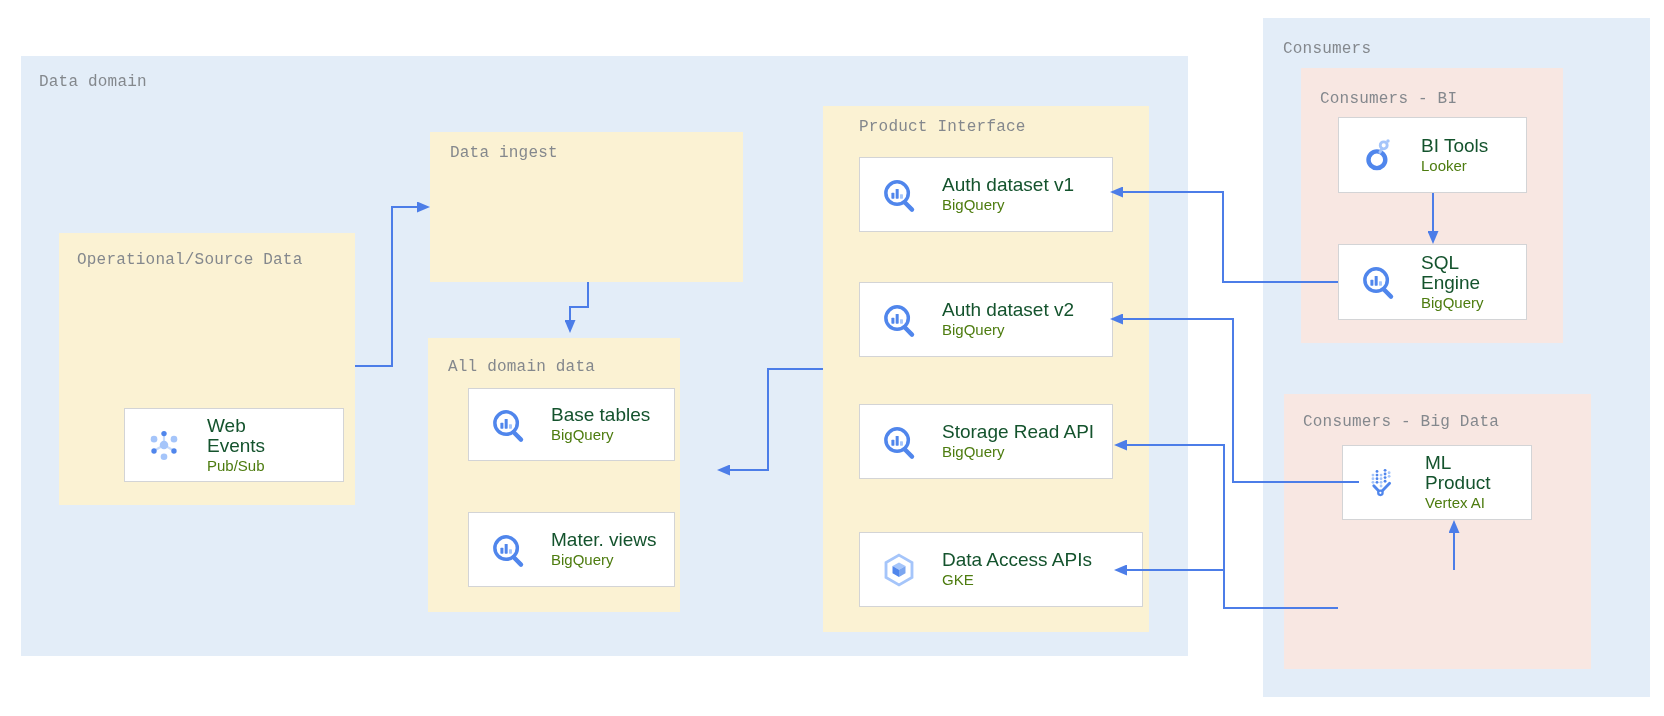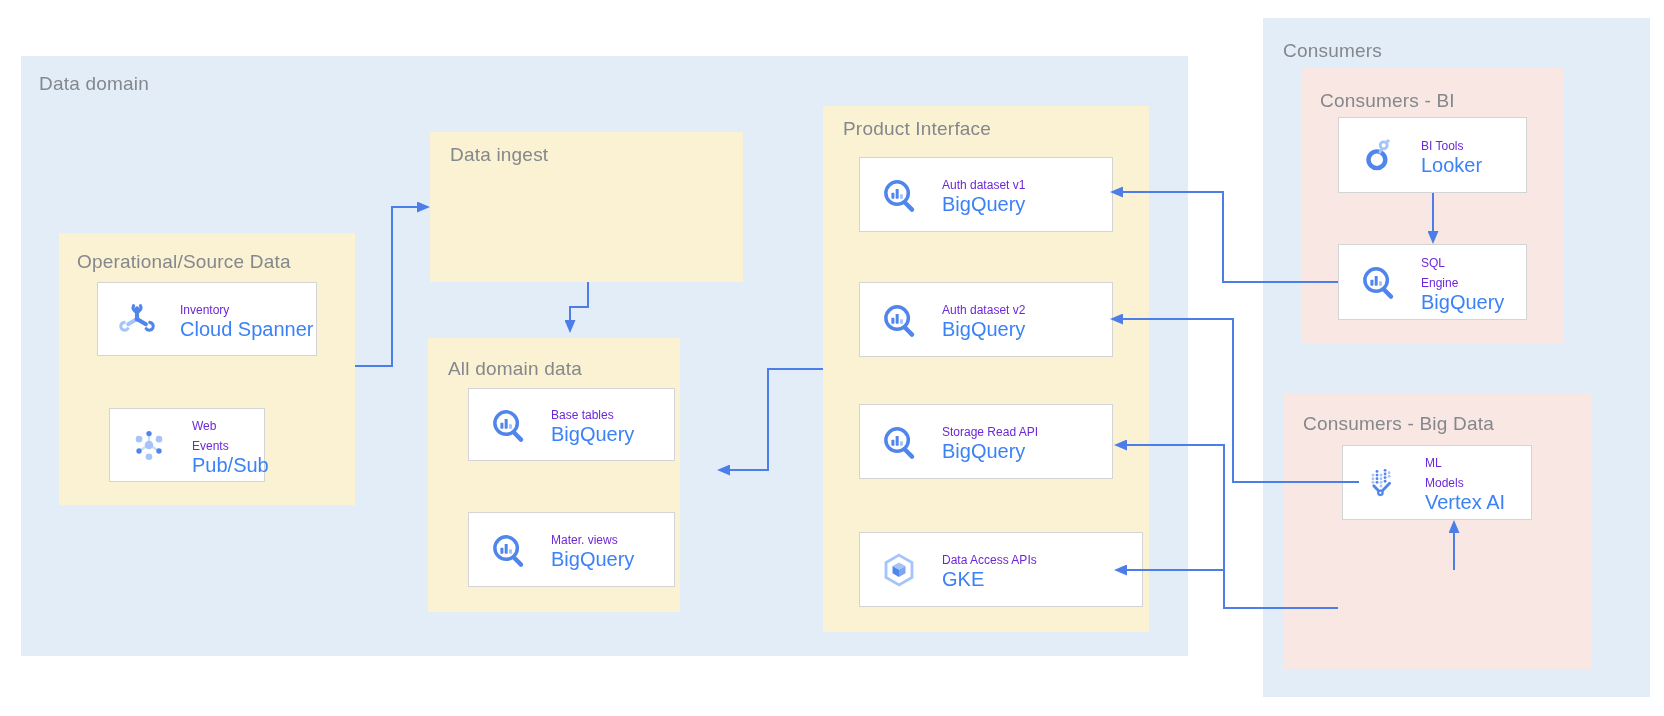--- a/index.html
+++ b/index.html
@@ -7,98 +7,82 @@
     position:relative; width:1664px; height:716px; overflow:hidden;
     font-family:"Liberation Sans","DejaVu Sans",sans-serif;
     -webkit-font-smoothing:antialiased;
   }
   .container { position:absolute; }
   .c-blue { background:#E3EDF8; }
   .zone { position:absolute; }
   .z-yellow { background:#FBF2D3; }
   .z-pink { background:#F8E7E2; }
   .zone-label, .container-label {
-    position:absolute; font-size:19px; color:#84888D; letter-spacing:.2px;
+    position:absolute; font-size:16px; color:#84888D; letter-spacing:.2px;
     white-space:nowrap;
+    font-family:Liberation Mono, monospace;
   }
   .card {
     position:absolute; background:#ffffff; border:1px solid #D3D4D6;
     box-sizing:border-box; display:flex; align-items:center;
     padding-left:20px; gap:24px;
   }
   .card .icon { width:38px; height:38px; flex:0 0 38px; }
   .card .icon svg { width:38px; height:38px; display:block; }
   .card .txt { display:flex; flex-direction:column; justify-content:center; }
   .card .title {
-    font-size:12px; line-height:20px; color:#6d28d9; white-space:pre-line;
+    font-size:19px; line-height:20px; color:#14532d; white-space:pre-line;
   }
-  .card .sub { font-size:20px; line-height:19px; color:#3b82f6; }
+  .card .sub { font-size:15px; line-height:19px; color:#4d7c0f; }
   #arrows-layer { position:absolute; left:0; top:0; z-index:10; pointer-events:none; }
   .conn { fill:none; stroke:#4C7DE8; stroke-width:2; }
 
   
   #data-domain   { left:21px;  top:56px;  width:1167px; height:600px; }
   #consumers     { left:1263px;top:18px;  width:387px;  height:679px; }
 
   #zone-operational { left:38px;  top:177px; width:296px; height:272px; }
   #zone-ingest      { left:409px; top:76px;  width:313px; height:150px; }
   #zone-alldomain   { left:407px; top:282px; width:252px; height:274px; }
   #zone-product     { left:802px; top:50px;  width:326px; height:526px; }
   #zone-bi          { left:38px;  top:50px;  width:262px; height:275px; }
   #zone-bigdata     { left:21px;  top:376px; width:307px; height:275px; }
 
   #card-inventory      { left:38px; top:49px;  width:220px; height:74px; }
-  #card-web-events     { left:50px; top:175px; width:156px; height:74px;align-items:center; }
+  #card-web-events     { left:65px; top:175px; width:220px; height:74px;align-items:center; }
   #card-ingest-pipeline{ left:38px; top:49px;  width:242px; height:75px; }
   #card-base-tables    { left:40px; top:50px;  width:207px; height:73px; }
   #card-mater-views    { left:40px; top:174px; width:207px; height:75px; }
   #card-auth-v1        { left:36px; top:51px;  width:254px; height:75px; }
   #card-auth-v2        { left:36px; top:176px; width:254px; height:75px; }
   #card-storage-read   { left:36px; top:298px; width:254px; height:75px; }
   #card-data-access    { left:36px; top:426px; width:284px; height:75px; }
   #card-bi-tools       { left:37px; top:49px;  width:189px; height:76px; }
   #card-sql-engine     { left:37px; top:176px; width:189px; height:76px; }
   #card-ml-models      { left:58px; top:51px;  width:190px; height:75px; }
   #card-data-analytics { left:37px; top:176px; width:231px; height:74px; }
 
   #lbl-data-domain  { left:18px; top:17px; }
   #lbl-consumers    { left:20px; top:22px; }
   #lbl-operational  { left:18px; top:18px; }
   #lbl-ingest       { left:20px; top:12px; }
   #lbl-alldomain    { left:20px; top:20px; }
-  #lbl-product      { left:20px; top:12px; }
+  #lbl-product      { left:36px; top:12px; }
   #lbl-bi           { left:19px; top:22px; }
   #lbl-bigdata      { left:19px; top:19px; }
 </style>
 </head>
 <body>
 
 <div id="data-domain" class="container c-blue">
   <div id="lbl-data-domain" class="container-label">Data domain</div>
 
   <div id="zone-operational" class="zone z-yellow">
     <div id="lbl-operational" class="zone-label">Operational/Source Data</div>
 
-    <div id="card-inventory" class="card">
-      <span class="icon">
-        <svg viewBox="0 0 24 24">
-          <path d="M12 12 V5.2" stroke="#5086EC" stroke-width="2.6" stroke-linecap="round" fill="none"></path>
-          <path d="M12 12 L6.4 15.3" stroke="#A5C5FA" stroke-width="2.6" stroke-linecap="round" fill="none"></path>
-          <path d="M12 12 L17.6 15.3" stroke="#5086EC" stroke-width="2.6" stroke-linecap="round" fill="none"></path>
-          <path d="M9.8 3.6 A2.5 2.5 0 1 0 14.2 3.6" stroke="#5086EC" stroke-width="2" fill="none" stroke-linecap="round"></path>
-          <path d="M3.9 14.1 A2.5 2.5 0 1 0 6.2 18.1" stroke="#A5C5FA" stroke-width="2" fill="none" stroke-linecap="round"></path>
-          <path d="M20.1 14.1 A2.5 2.5 0 1 1 17.8 18.1" stroke="#5086EC" stroke-width="2" fill="none" stroke-linecap="round"></path>
-          <circle cx="12" cy="12" r="1.5" fill="#5086EC"></circle>
-        </svg>
-      </span>
-      <div class="txt">
-        <div class="title">Inventory</div>
-        <div class="sub">Cloud Spanner</div>
-      </div>
-    </div>
 
     <div id="card-web-events" class="card">
       <span class="icon">
         <svg viewBox="0 0 24 24">
           <path d="M12 12 L12 5.2 M12 12 L6 15.5 M12 12 L18 15.5" stroke="#C9DCFB" stroke-width="1.4" fill="none"></path>
           <circle cx="12" cy="12" r="2.7" fill="#A5C5FA"></circle>
           <circle cx="12" cy="4.8" r="1.7" fill="#5086EC"></circle>
           <circle cx="5.7" cy="15.8" r="1.7" fill="#5086EC"></circle>
           <circle cx="18.3" cy="15.8" r="1.7" fill="#5086EC"></circle>
           <circle cx="5.7" cy="8.3" r="2.1" fill="#A5C5FA"></circle>
@@ -288,21 +272,21 @@
               <circle cx="13.95" cy="6.3" r="0.9"></circle>
               <circle cx="13.95" cy="8.6" r="0.9"></circle>
               <circle cx="13.95" cy="10.9" r="0.9"></circle>
           </g>
           <path d="M6.8 13.8 L11 18.2 L16.8 12.2" fill="none" stroke="#5086EC" stroke-width="1.8" stroke-linecap="round" stroke-linejoin="round"></path>
           <circle cx="11" cy="18.2" r="1.4" fill="#ffffff" stroke="#5086EC" stroke-width="1.4"></circle>
         </svg>
       </span>
       <div class="txt">
         <div class="title">ML
-Models</div>
+Product</div>
         <div class="sub">Vertex AI</div>
       </div>
     </div>
 
   </div>
 </div>
 
 <svg id="arrows-layer" width="1664" height="716" viewBox="0 0 1664 716">
   <defs>
     <marker id="arrowhead" markerUnits="userSpaceOnUse" markerWidth="13" markerHeight="11" viewBox="0 0 13 11" refX="0" refY="5.5" orient="auto">

